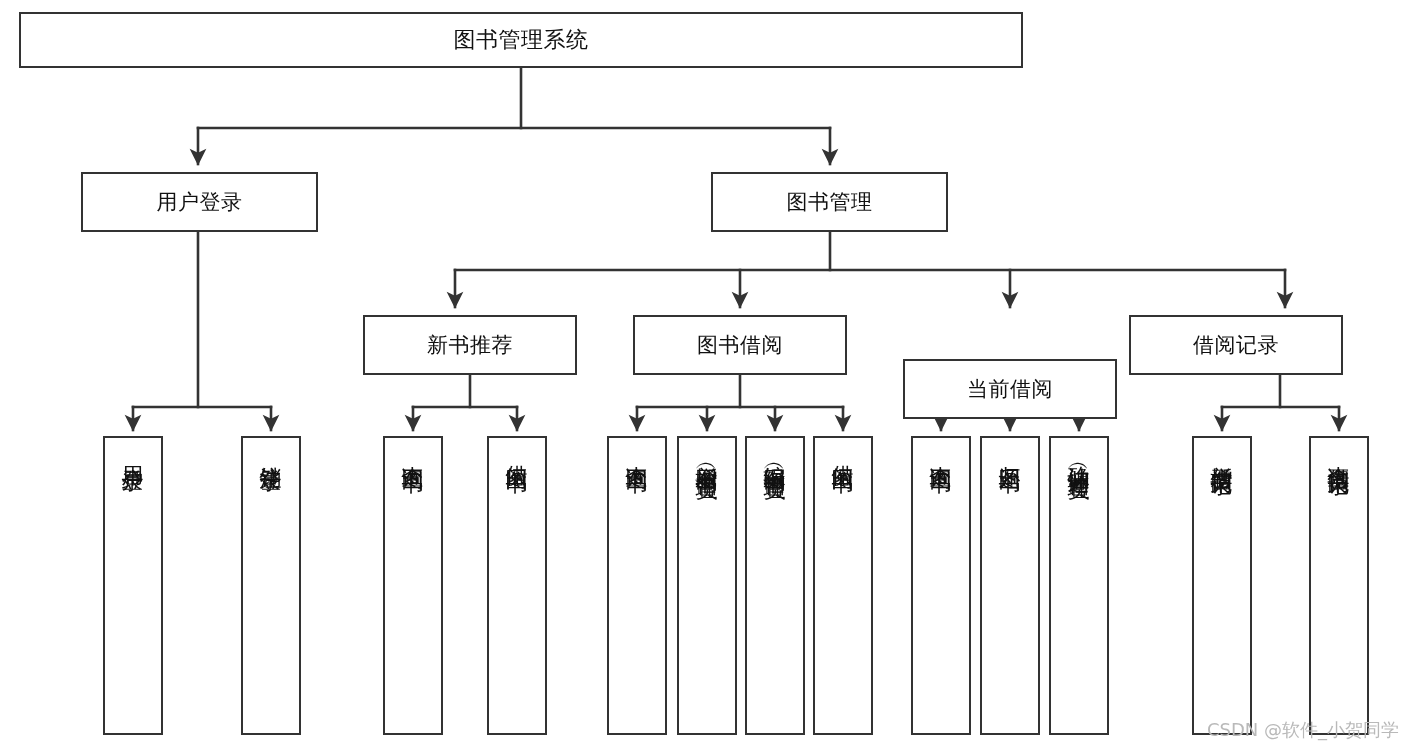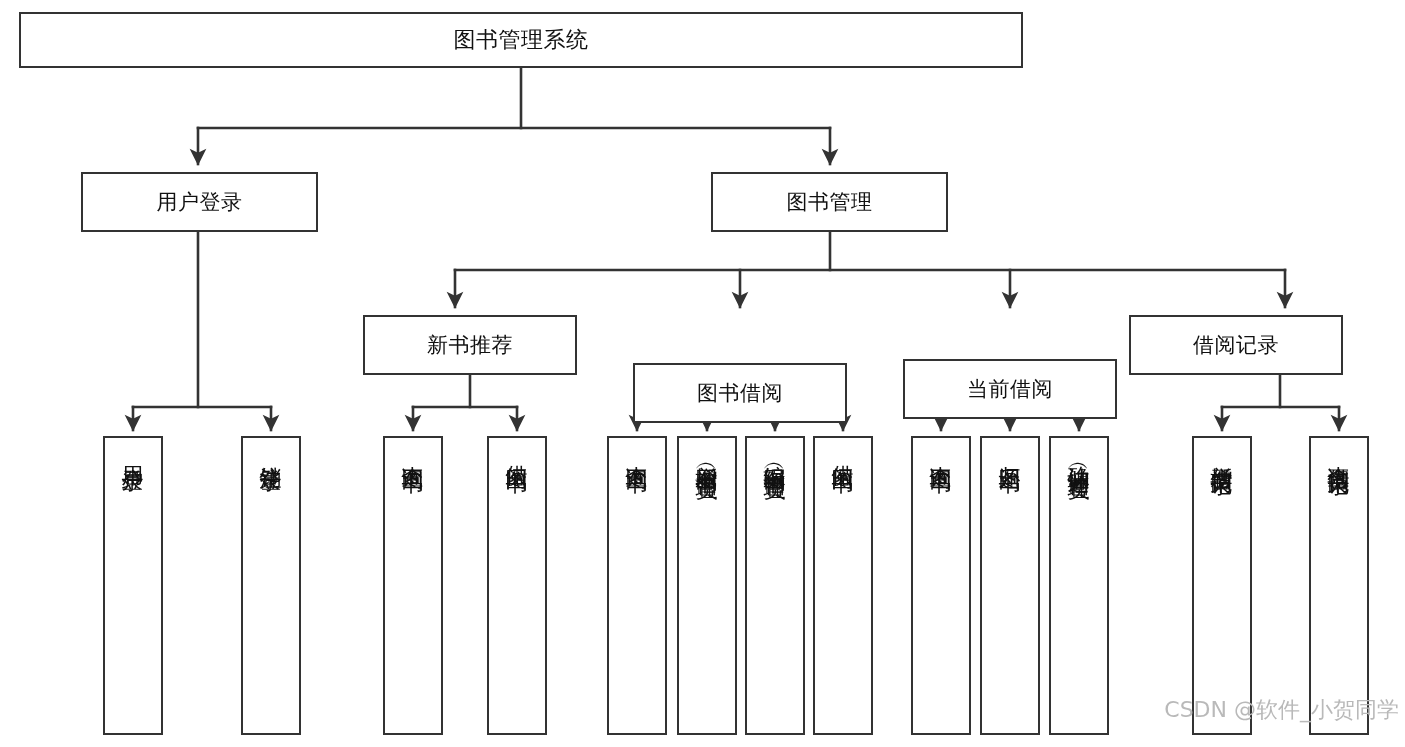--- a/index.html
+++ b/index.html
@@ -57,22 +57,22 @@
     text-orientation: upright;
     font-size: 22px;
     line-height: 1.05;
     letter-spacing: 2px;
     white-space: normal;
     max-height: 272px;
   }
   .watermark {
     position: absolute;
     right: 6px;
-    bottom: 22px;
-    font-size: 22px;
+    bottom: 5px;
+    font-size: 18px;
     color: #b9b9b9;
     white-space: nowrap;
     font-family: "DejaVu Sans", "Liberation Sans", sans-serif;
     margin-top: 44px;
   }
 </style>
 </head>
 <body>
 
 <div id="canvas">
@@ -139,21 +139,21 @@
   </div>
 
   <div class="node h" style="left:711px; top:172px; width:237px; height:60px;">
     <span class="label">图书管理</span>
   </div>
 
   <div class="node h" style="left:363px; top:315px; width:214px; height:60px;">
     <span class="label">新书推荐</span>
   </div>
 
-  <div class="node h" style="left:633px; top:315px; width:214px; height:60px;margin-top:48px;">
+  <div class="node h" style="left:633px; top:315px; width:214px; height:60px;">
     <span class="label">图书借阅</span>
   </div>
 
   <div class="node h" style="left:903px; top:315px; width:214px; height:60px;margin-top:44px;">
     <span class="label">当前借阅</span>
   </div>
 
   <div class="node h" style="left:1129px; top:315px; width:214px; height:60px;">
     <span class="label">借阅记录</span>
   </div>

